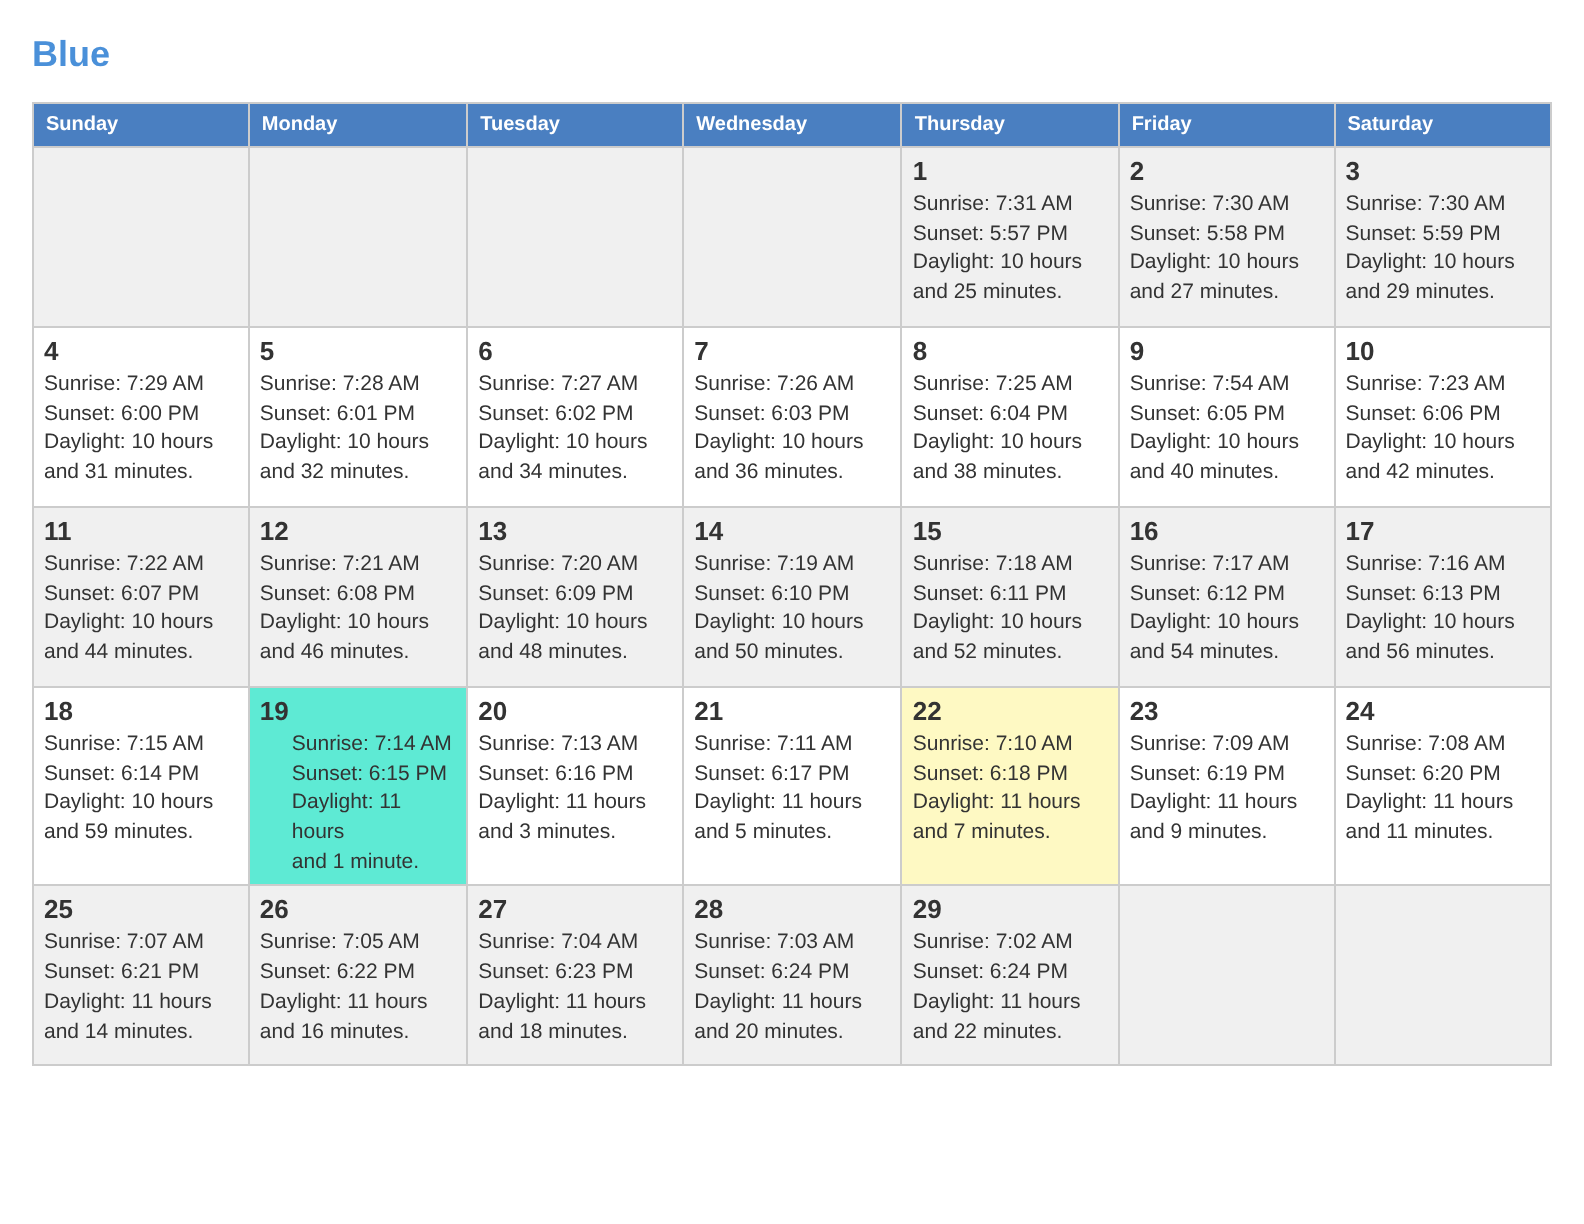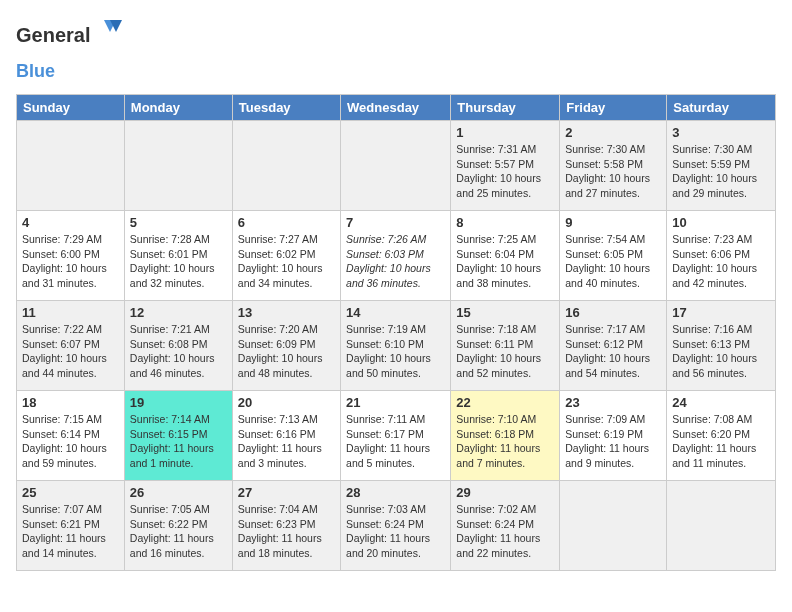--- a/index.html
+++ b/index.html
@@ -5,41 +5,32 @@
     * { box-sizing: border-box; margin: 0; padding: 0; }
     body { font-family: Arial, sans-serif; background: #fff; width: 792px; min-height: 612px; }
     .container { width: 792px; padding: 16px 16px 8px 16px; }
     .header-area { display: flex; justify-content: space-between; align-items: flex-start; margin-bottom: 8px; }
     .logo { display: flex; flex-direction: column; align-items: flex-start; }
     .logo-wrap { display: flex; align-items: center; gap: 2px; }
     .title-area { text-align: right; }
     .main-title { font-size: 36px; color: #333; font-weight: normal; }
     .sub-title { font-size: 16px; color: #555; }
     .calendar { width: 100%; border-collapse: collapse; }
-    .calendar th { background-color: #4a7fc1; color: #fff; text-align: left; padding: 5px 6px; font-size: 13px; font-weight: bold; border: 1px solid #ccc; }
+    .calendar th { background-color: #4a7fc1; color: #fff; text-align: left; padding: 5px 6px; font-size: 10px; font-weight: bold; border: 1px solid #ccc; }
     .calendar td { border: 1px solid #ccc; vertical-align: top; padding: 4px 5px; font-size: 11px; color: #333; width: 113px; min-height: 80px; height: 90px; }
     .calendar td.empty { background: #f9f9f9; }
     .day-num { font-size: 13px; font-weight: bold; margin-bottom: 2px; }
     .day-info { font-size: 10.5px; line-height: 1.4; color: #333; }
   </style>
 </head>
 <body>
 
 <div class="container">
   <div class="header-area">
     <div class="logo">
-      <div class="logo-wrap">
-        <div>
-          <svg width="110" height="40" viewBox="0 0 110 40">
-            <text x="0" y="26" font-size="20" font-weight="bold" fill="#333" font-family="Arial">General</text>
-            <polygon points="88,4 100,4 94,16" fill="#4a90d9"></polygon>
-            <polygon points="94,4 106,4 100,16" fill="#2a6db5"></polygon>
-          </svg>
-        </div>
-      </div>
       <div>
         <svg width="60" height="22" viewBox="0 0 60 22">
           <text x="0" y="17" font-size="18" font-weight="bold" fill="#4a90d9" font-family="Arial">Blue</text>
         </svg>
       </div>
     </div>
     <div class="title-area">
       <div class="main-title"></div>
       <div class="sub-title"></div>
     </div>
@@ -102,21 +93,21 @@
           </td>
           <td style="background-color: rgb(255, 255, 255);">
             <div class="day-num">6</div>
             <div class="day-info" style="white-space: pre-line;">Sunrise: 7:27 AM
 Sunset: 6:02 PM
 Daylight: 10 hours
 and 34 minutes.</div>
           </td>
           <td style="background-color: rgb(255, 255, 255);">
             <div class="day-num">7</div>
-            <div class="day-info" style="white-space: pre-line; font-style: italic;">Sunrise: 7:26 AM
+            <div class="day-info" style="white-space: pre-line;">Sunrise: 7:26 AM
 Sunset: 6:03 PM
 Daylight: 10 hours
 and 36 minutes.</div>
           </td>
           <td style="background-color: rgb(255, 255, 255);">
             <div class="day-num">8</div>
             <div class="day-info" style="white-space: pre-line;">Sunrise: 7:25 AM
 Sunset: 6:04 PM
 Daylight: 10 hours
 and 38 minutes.</div>
@@ -190,21 +181,21 @@
         <tr>
           <td style="background-color: rgb(255, 255, 255);">
             <div class="day-num">18</div>
             <div class="day-info" style="white-space: pre-line;">Sunrise: 7:15 AM
 Sunset: 6:14 PM
 Daylight: 10 hours
 and 59 minutes.</div>
           </td>
           <td style="background-color: #5eead4;">
             <div class="day-num">19</div>
-            <div class="day-info" style="white-space: pre-line;">Sunrise: 7:14 AM
+            <div class="day-info" style="white-space: pre-line; margin-left: 16px;">Sunrise: 7:14 AM
 Sunset: 6:15 PM
 Daylight: 11 hours
 and 1 minute.</div>
           </td>
           <td style="background-color: rgb(255, 255, 255);">
             <div class="day-num">20</div>
             <div class="day-info" style="white-space: pre-line;">Sunrise: 7:13 AM
 Sunset: 6:16 PM
 Daylight: 11 hours
 and 3 minutes.</div>

